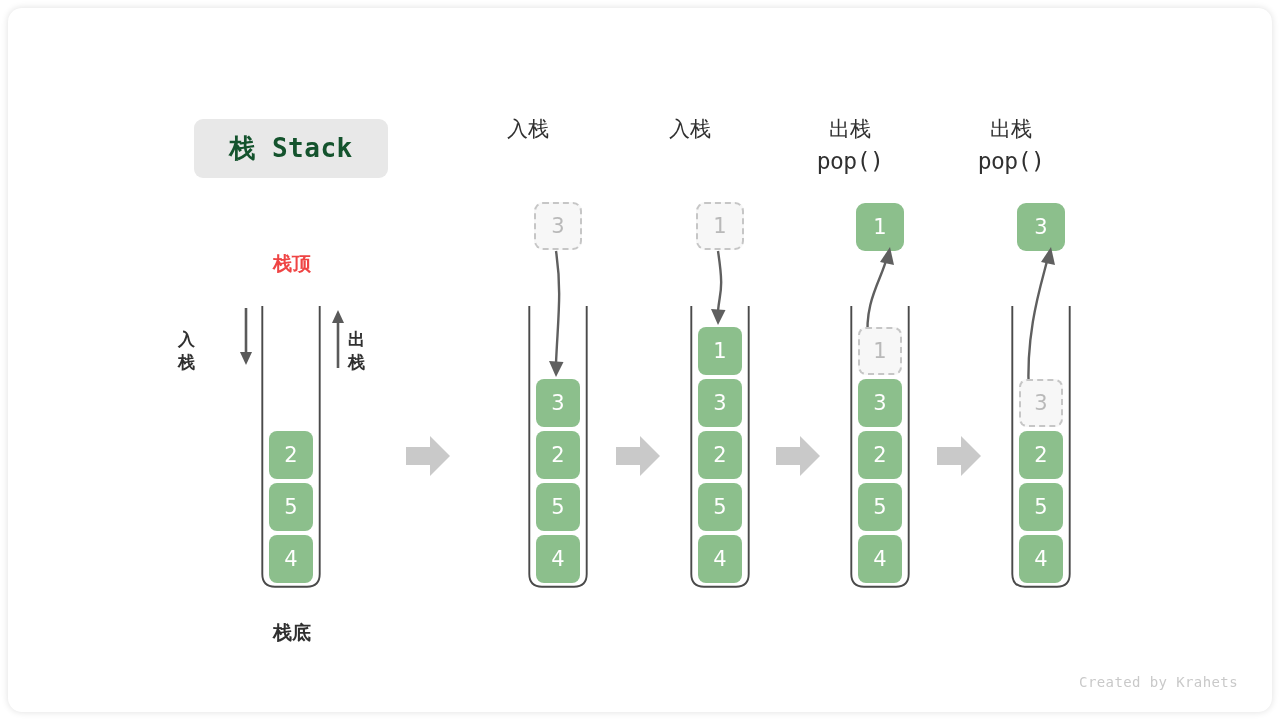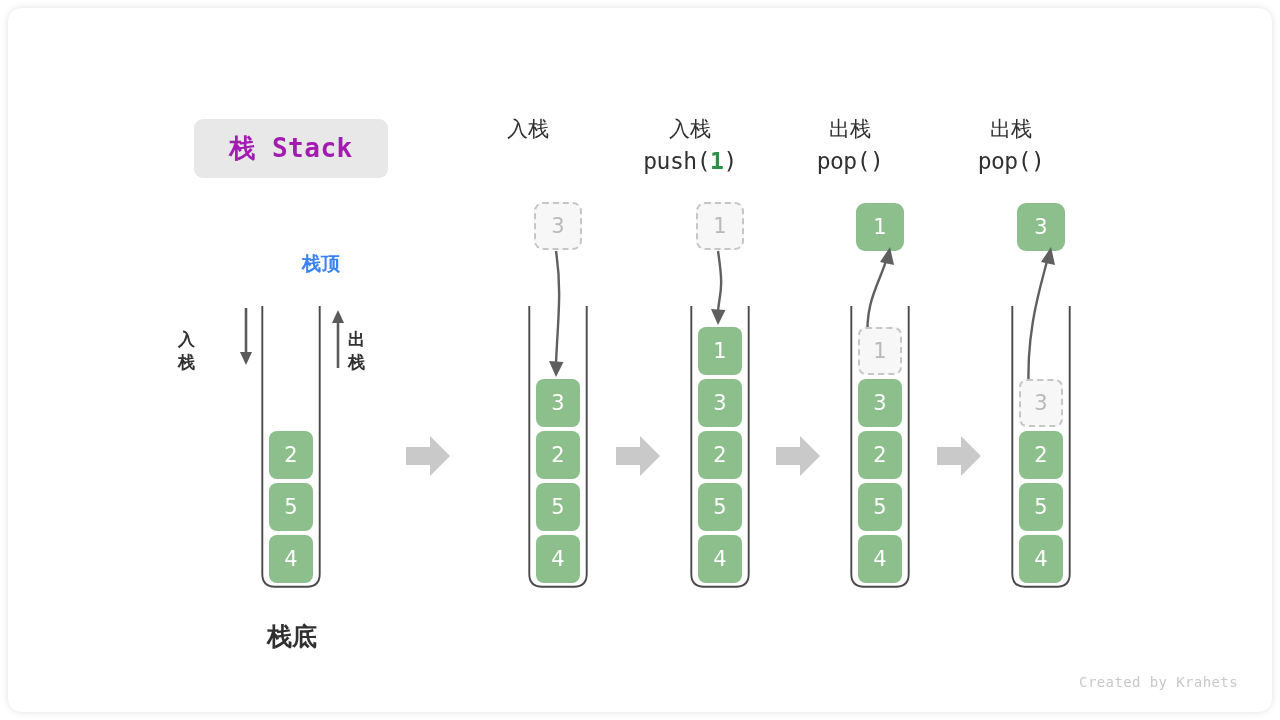--- a/index.html
+++ b/index.html
@@ -33,44 +33,44 @@
     width: 194px;
     height: 59px;
     background: #e8e8e8;
     border-radius: 9px;
     display: flex;
     align-items: center;
     justify-content: center;
     font-family: "DejaVu Sans Mono", "Liberation Mono", monospace;
     font-size: 26px;
     font-weight: bold;
-    color: #a21caf;
+    color: #14532d;
     letter-spacing: 0.5px;
   }
 
   
   .origin-group { position: absolute; left: 0; top: 0; }
 
   .label-top {
     position: absolute;
     left: 236px;
     top: 243px;
     width: 96px;
-    text-align: right;
+    text-align: center;
     font-size: 19px;
     font-weight: bold;
-    color: #3b82f6;
+    color: #ef4444;
   }
   .label-bottom {
     position: absolute;
     left: 236px;
     top: 612px;
     width: 96px;
     text-align: center;
-    font-size: 25px;
+    font-size: 19px;
     font-weight: bold;
     color: #303030;
   }
   .label-push-side {
     position: absolute;
     left: 170px;
     top: 320px;
     font-size: 17px;
     font-weight: bold;
     color: #303030;
@@ -243,21 +243,20 @@
         </svg>
         <div class="cells">
           <div class="cell filled">4</div>
           <div class="cell filled">5</div>
           <div class="cell filled">2</div>
           <div class="cell filled">3</div>
         </div>
       </div>
       <div class="col-head" style="left: 602px;">
         <div class="cn">入栈</div>
-        <div class="code"><span>push(</span><span class="arg">1</span><span>)</span></div>
       </div>
       <div class="float-box ghost" style="left: 688px; top: 194px;">1</div>
       <svg width="110" height="200" viewBox="0 0 110 200" style="position: absolute; left: 672px; top: 243px;">
         <path fill="none" stroke="#5f5f5f" stroke-width="2.4" d="M 38 0 C 44 40, 40 38.5, 38 60"></path>
         <polygon fill="#5f5f5f" points="38,74 31,58 45.5,59"></polygon>
       </svg>
       <div class="stack" style="left: 682px; top: 298px;">
         <svg class="walls" viewBox="0 0 60 282" preserveAspectRatio="none">
           <path d="M 1.3 0 L 1.3 268 Q 1.3 280.7 14 280.7 L 46 280.7 Q 58.7 280.7 58.7 268 L 58.7 0" fill="none" stroke="#4a4a4a" stroke-width="1.9"></path>
         </svg>

